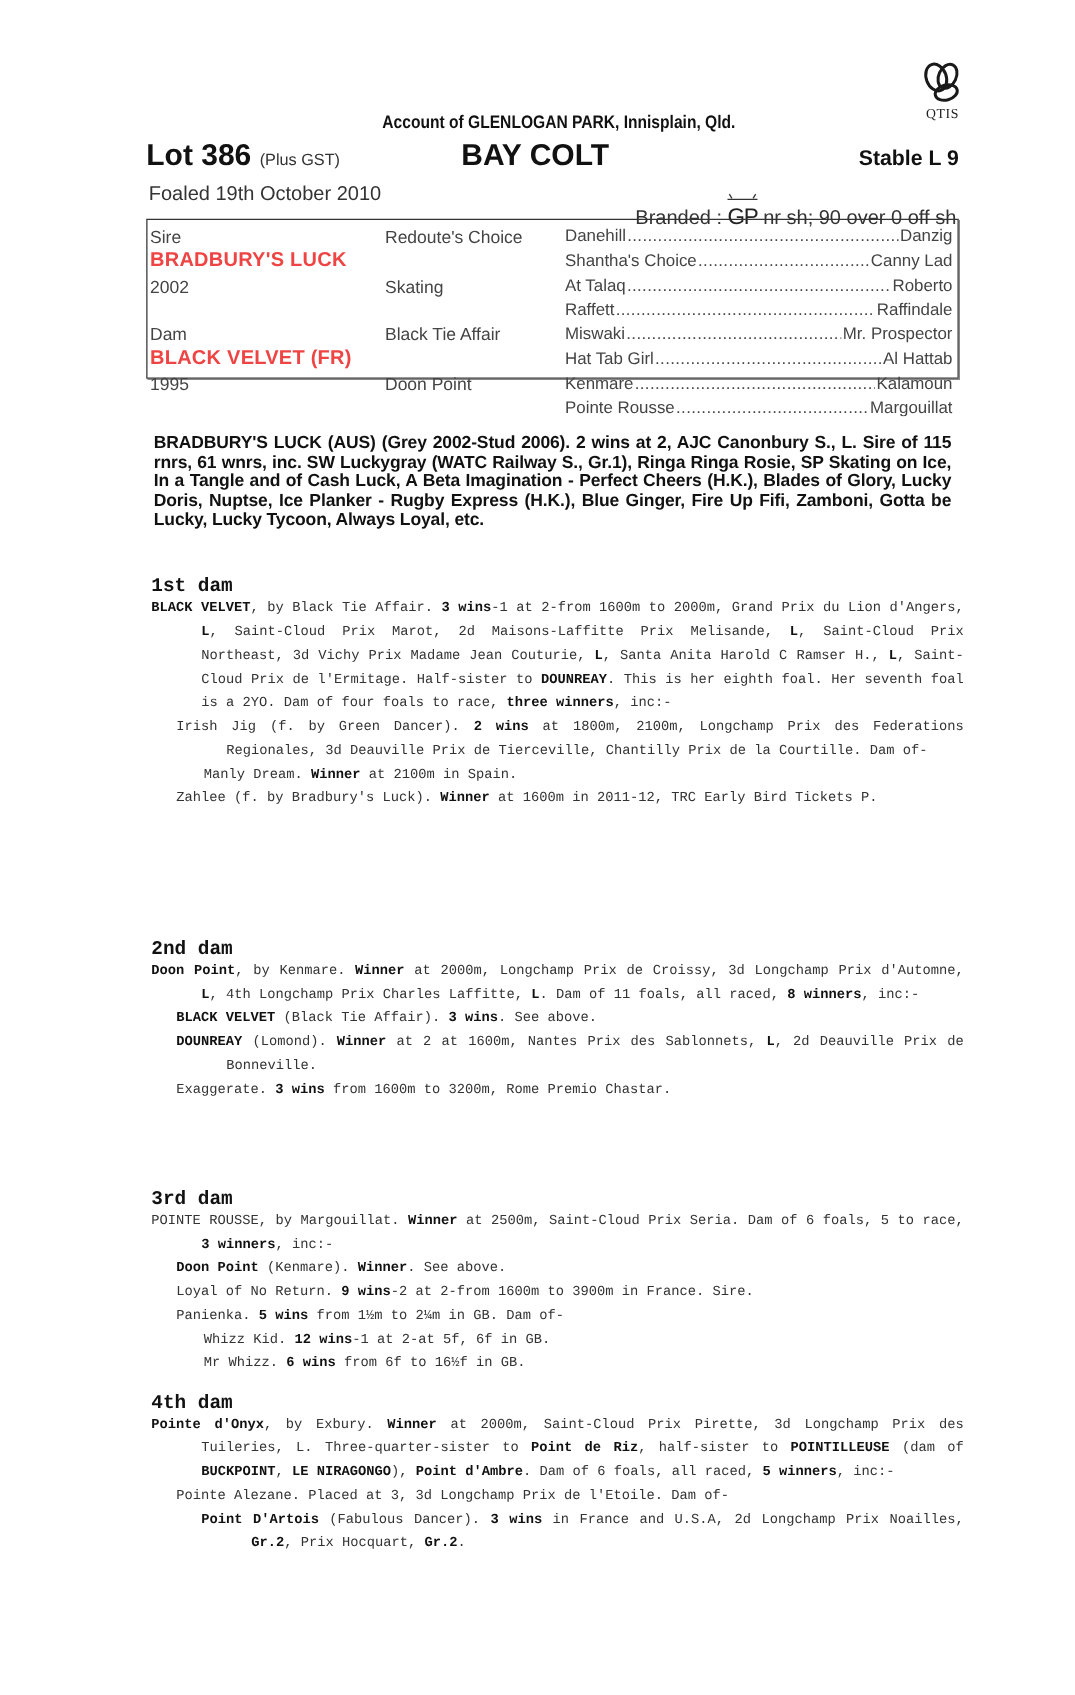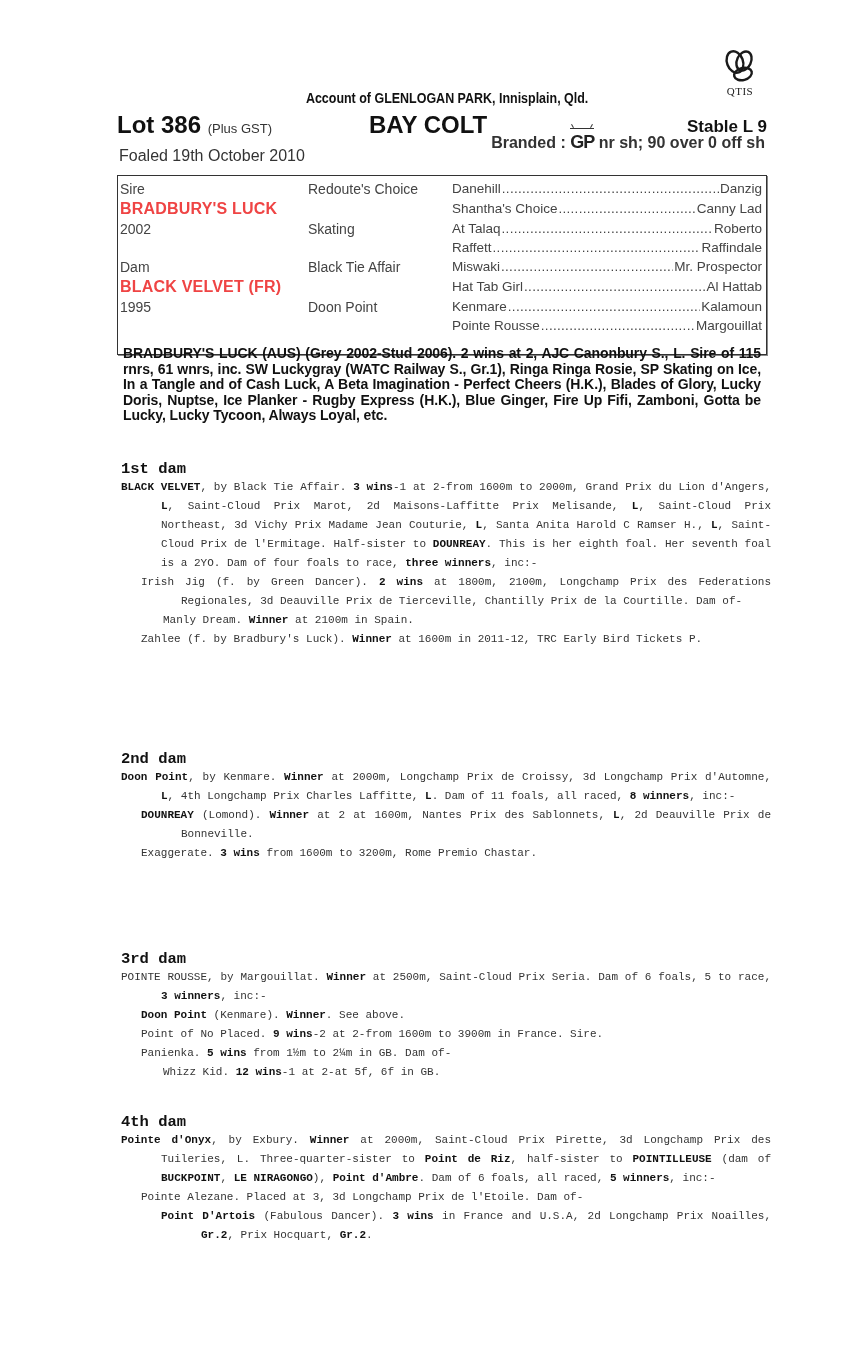--- a/index.html
+++ b/index.html
@@ -1,39 +1,39 @@
 <!DOCTYPE html>
 <html><head>
 <meta charset="utf-8">
 <style>
   html, body { margin: 0; padding: 0; background: #ffffff; }
   body { width: 860px; height: 1356px; position: relative; overflow: hidden; color: #1a1a1a; font-family: "Liberation Sans", sans-serif; }
   .page { position: absolute; left: 117px; top: 0; width: 650px; }
 
-  .logo { position: absolute; left: 598px; top: 48px; width: 50px; height: 60px; text-align: center; }
+  .logo { position: absolute; left: 612px; top: 48px; width: 50px; height: 60px; text-align: center; }
   .logo svg { display: block; margin: 0 auto; }
   .logo .qtis { font-family: "Liberation Serif", serif; font-size: 11px; letter-spacing: 0.5px; color: #222; margin-top: 1px; }
 
   .account { position: absolute; top: 90px; left: 0; width: 600px; text-align: center; font-weight: bold; font-size: 14.5px; transform: scaleX(0.86); transform-origin: 300px 0; color: #111; padding-left: 70px; box-sizing: border-box; }
 
   .lotline { position: absolute; top: 111px; left: 0; width: 650px; height: 28px; }
   .lot { position: absolute; left: 0; top: 0; font-weight: 900; font-size: 24px; color: #111; }
   .plusgst { font-weight: normal; font-size: 13px; color: #333; }
   .colt { position: absolute; left: 252px; top: 0; font-weight: 900; font-size: 24px; color: #111; }
   .stable { position: absolute; right: 0; top: 6px; font-weight: 900; font-size: 17px; color: #111; }
 
   .foaled { position: absolute; top: 147px; left: 2px; font-size: 16px; color: #333; }
-  .branded { position: absolute; top: 132px; right: 2px; font-size: 16px; color: #333; font-weight: bold; }
+  .branded { position: absolute; top: 163px; right: 2px; font-size: 16px; color: #333; }
   .brandmark { position: relative; display: inline-block; font-size: 18px; letter-spacing: -1px; color: #222; }
   .brandmark .bar { position: absolute; left: 0; right: 0; top: -4px; height: 6px; border-top: 1.5px solid #333; }
   .brandmark .bar:before, .brandmark .bar:after { content: ""; position: absolute; top: -5px; width: 1px; height: 4px; background: #333; transform: rotate(-30deg); }
   .brandmark .bar:before { left: 2px; }
   .brandmark .bar:after { right: 2px; transform: rotate(30deg); }
 
-  .ped { position: absolute; top: 175px; left: 0; width: 650px; height: 180px; border: 1.5px solid #333; box-sizing: border-box; box-shadow: 1px 1px 0 #888; }
+  .ped { position: absolute; top: 175px; left: 0; width: 650px; height: 128px; border: 1.5px solid #333; box-sizing: border-box; box-shadow: 1px 1px 0 #888; }
   .pl { position: absolute; font-size: 14px; color: #444; }
   .pb { position: absolute; font-size: 16px; font-weight: 900; color: #ef4444; letter-spacing: 0.2px; }
   .gp { position: absolute; left: 334px; width: 310px; font-size: 13.5px; color: #444; display: flex; align-items: baseline; white-space: nowrap; overflow: hidden; }
   .gp .dots { flex: 1; overflow: hidden; margin: 0 1px; }
   .gp .dots:before { content: "................................................................................................................"; letter-spacing: 0.3px; }
 
   .summary { position: absolute; top: 346px; left: 6px; width: 638px; font-weight: 900; font-size: 14px; line-height: 15.6px; text-align: justify; color: #111; letter-spacing: -0.1px; }
 
   .section { position: absolute; left: 4px; width: 650px; font-family: Liberation Mono, monospace; }
   .sec-h { font-weight: 900; font-size: 15.5px; color: #111; line-height: 18px; }
@@ -140,33 +140,35 @@
         <div class="para i1"><span>Irish Jig (f. by Green Dancer). </span><b>2 wins</b><span> at 1800m, 2100m, Longchamp Prix des Federations Regionales, 3d Deauville Prix de Tierceville, Chantilly Prix de la Courtille. Dam of-</span></div>
         <div class="para i3"><span>Manly Dream. </span><b>Winner</b><span> at 2100m in Spain.</span></div>
         <div class="para i1"><span>Zahlee (f. by Bradbury's Luck). </span><b>Winner</b><span> at 1600m in 2011-12, TRC Early Bird Tickets P.</span></div>
       </div>
   </div>
 
   <div class="section" style="top:750px">
     <div class="sec-h">2nd dam</div>
     <div>
         <div class="para i0"><b>Doon Point</b><span>, by Kenmare. </span><b>Winner</b><span> at 2000m, Longchamp Prix de Croissy, 3d Longchamp Prix d'Automne, </span><b>L</b><span>, 4th Longchamp Prix Charles Laffitte, </span><b>L</b><span>. Dam of 11 foals, all raced, </span><b>8 winners</b><span>, inc:-</span></div>
+        <div class="para i1"><b>BLACK VELVET</b><span> (Black Tie Affair). </span><b>3 wins</b><span>. See above.</span></div>
         <div class="para i1"><b>DOUNREAY</b><span> (Lomond). </span><b>Winner</b><span> at 2 at 1600m, Nantes Prix des Sablonnets, </span><b>L</b><span>, 2d Deauville Prix de Bonneville.</span></div>
         <div class="para i1"><span>Exaggerate. </span><b>3 wins</b><span> from 1600m to 3200m, Rome Premio Chastar.</span></div>
       </div>
   </div>
 
   <div class="section" style="top:950px">
     <div class="sec-h">3rd dam</div>
     <div>
         <div class="para i0"><span>POINTE ROUSSE, by Margouillat. </span><b>Winner</b><span> at 2500m, Saint-Cloud Prix Seria. Dam of 6 foals, 5 to race, </span><b>3 winners</b><span>, inc:-</span></div>
         <div class="para i1"><b>Doon Point</b><span> (Kenmare). </span><b>Winner</b><span>. See above.</span></div>
-        <div class="para i1"><span>Point of No Placed. </span><b>9 wins</b><span>-2 at 2-from 1600m to 3900m in France. Sire.</span></div>
+        <div class="para i1"><span>Loyal of No Return. </span><b>9 wins</b><span>-2 at 2-from 1600m to 3900m in France. Sire.</span></div>
         <div class="para i1"><span>Panienka. </span><b>5 wins</b><span> from 1½m to 2¼m in GB. Dam of-</span></div>
         <div class="para i3"><span>Whizz Kid. </span><b>12 wins</b><span>-1 at 2-at 5f, 6f in GB.</span></div>
+        <div class="para i3"><span>Mr Whizz. </span><b>6 wins</b><span> from 6f to 16½f in GB.</span></div>
       </div>
   </div>
 
   <div class="section" style="top:1113px">
     <div class="sec-h">4th dam</div>
     <div>
         <div class="para i0"><b>Pointe d'Onyx</b><span>, by Exbury. </span><b>Winner</b><span> at 2000m, Saint-Cloud Prix Pirette, 3d Longchamp Prix des Tuileries, L. Three-quarter-sister to </span><b>Point de Riz</b><span>, half-sister to </span><b>POINTILLEUSE</b><span> (dam of </span><b>BUCKPOINT</b><span>, </span><b>LE NIRAGONGO</b><span>), </span><b>Point d'Ambre</b><span>. Dam of 6 foals, all raced, </span><b>5 winners</b><span>, inc:-</span></div>
         <div class="para i1"><span>Pointe Alezane. Placed at 3, 3d Longchamp Prix de l'Etoile. Dam of-</span></div>
         <div class="para i2"><b>Point D'Artois</b><span> (Fabulous Dancer). </span><b>3 wins</b><span> in France and U.S.A, 2d Longchamp Prix Noailles, </span><b>Gr.2</b><span>, Prix Hocquart, </span><b>Gr.2</b><span>.</span></div>
       </div>

